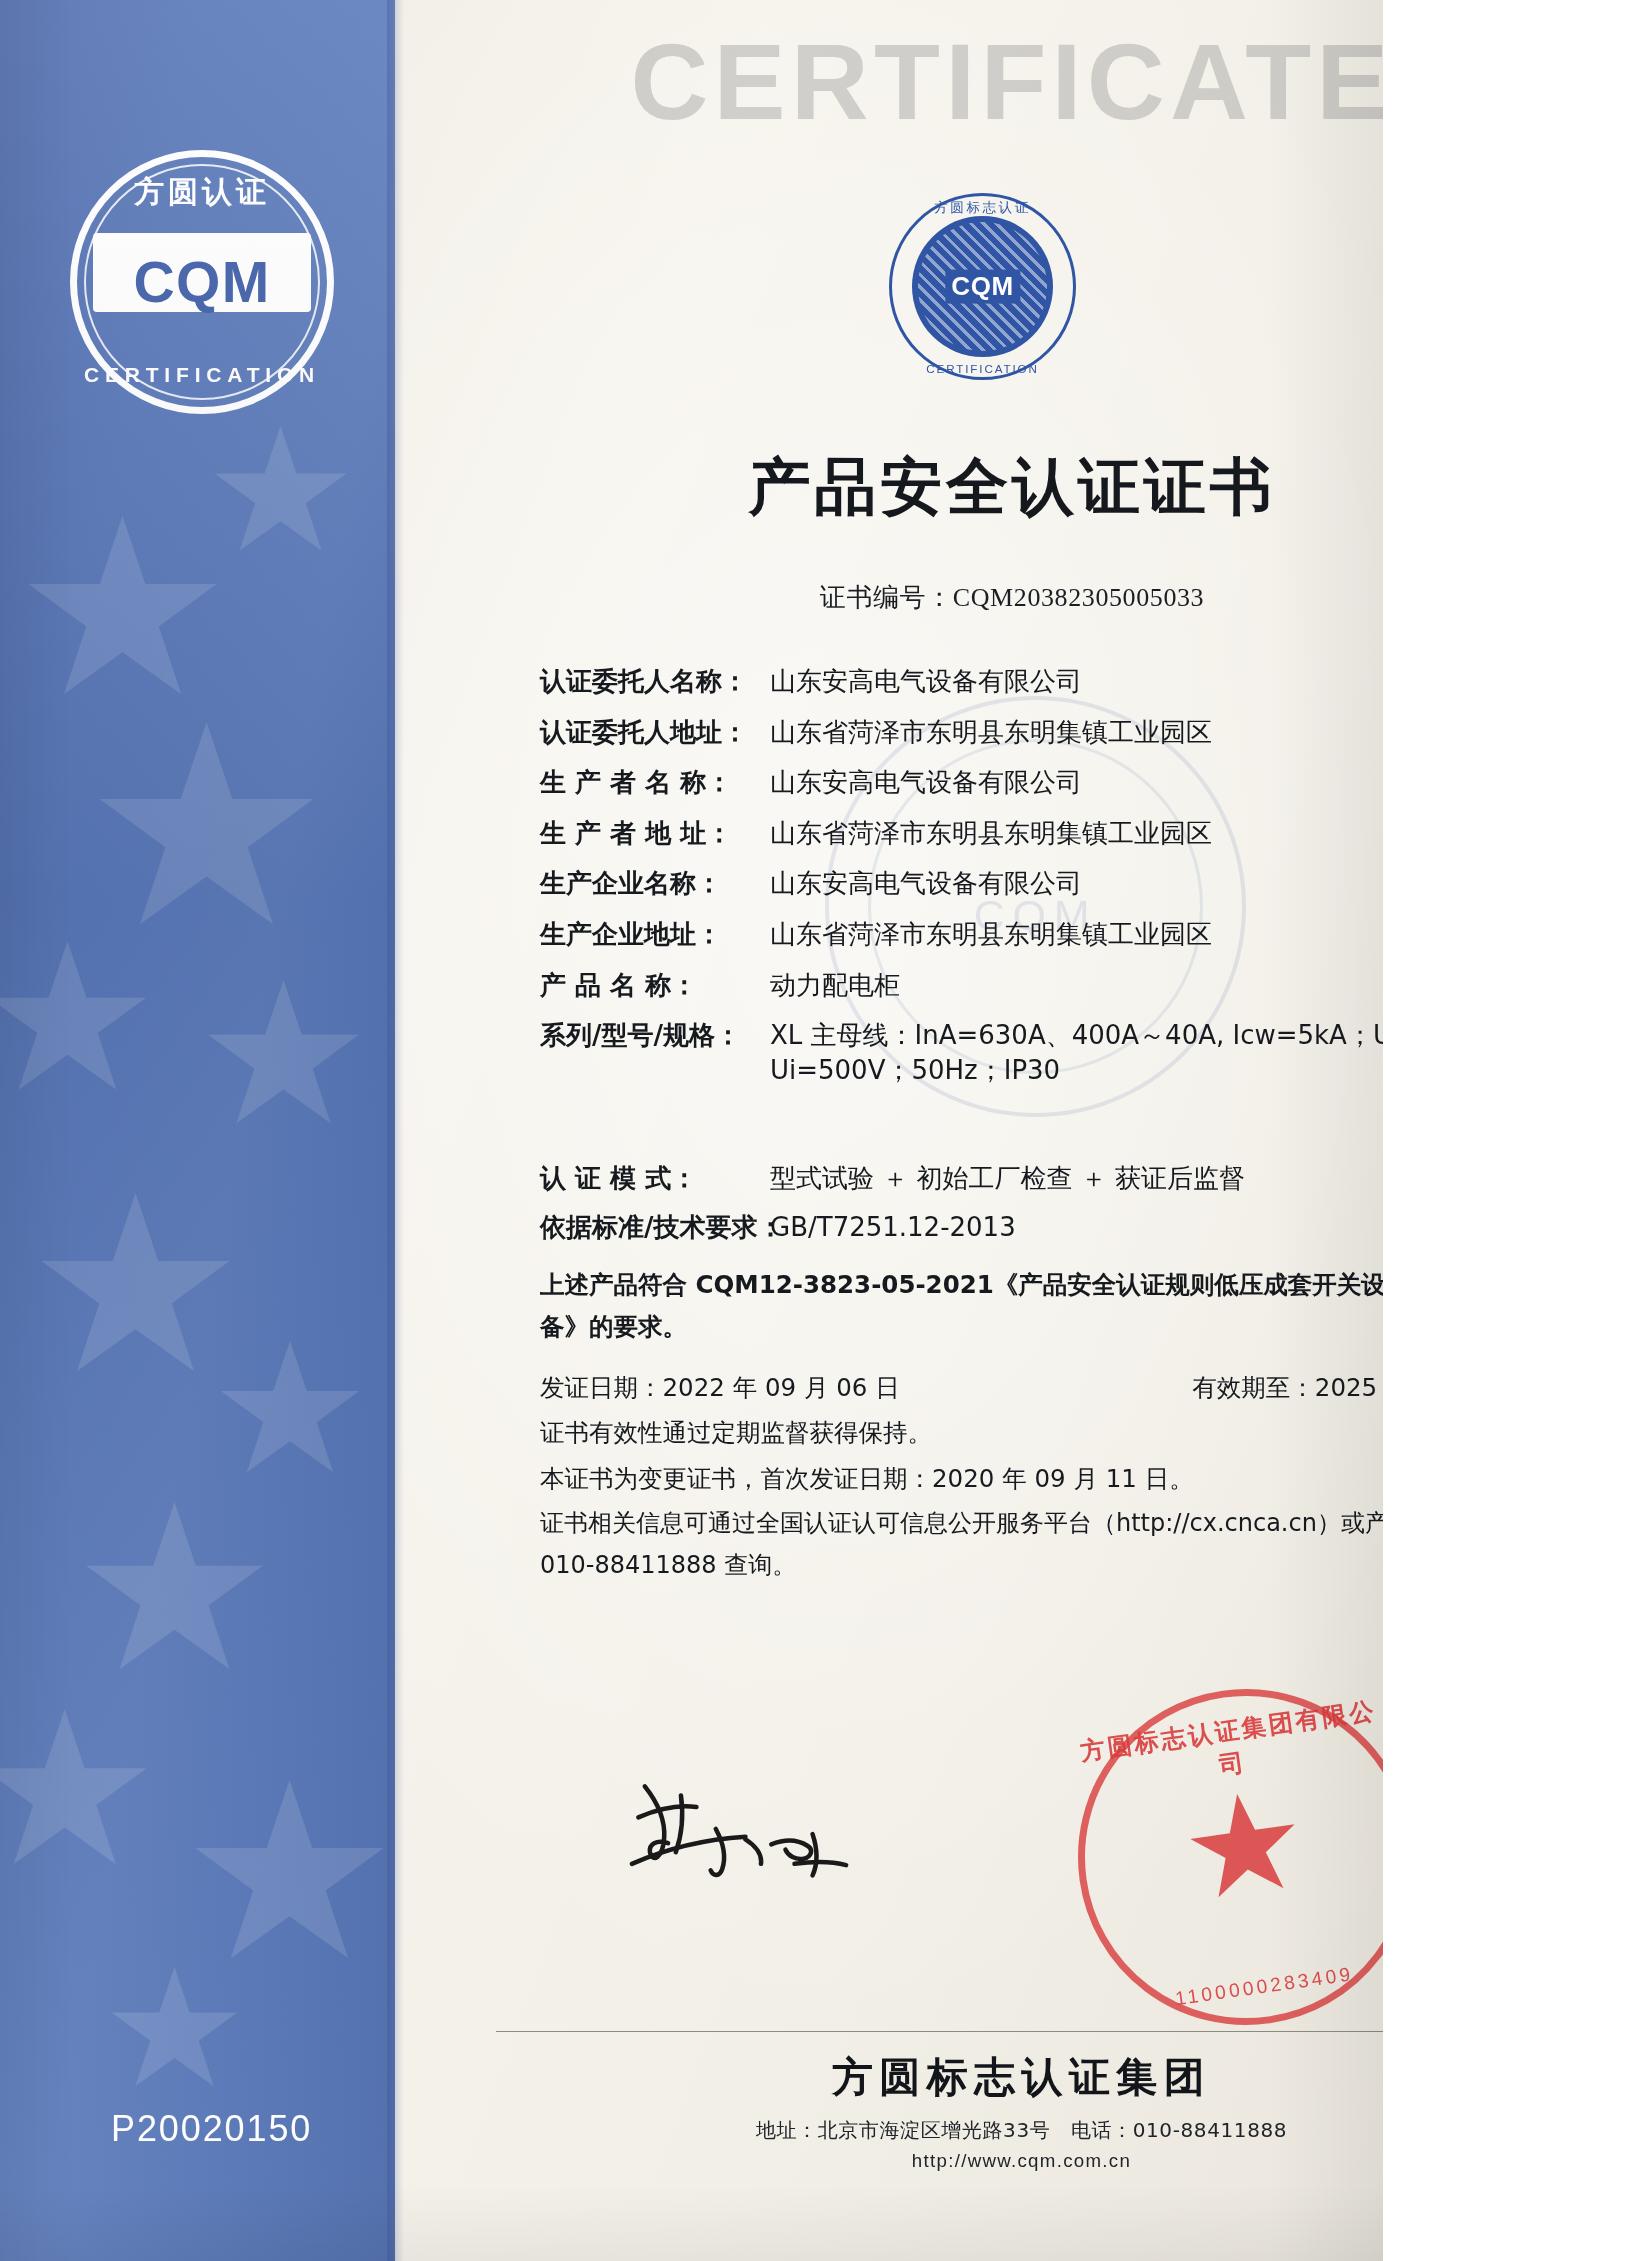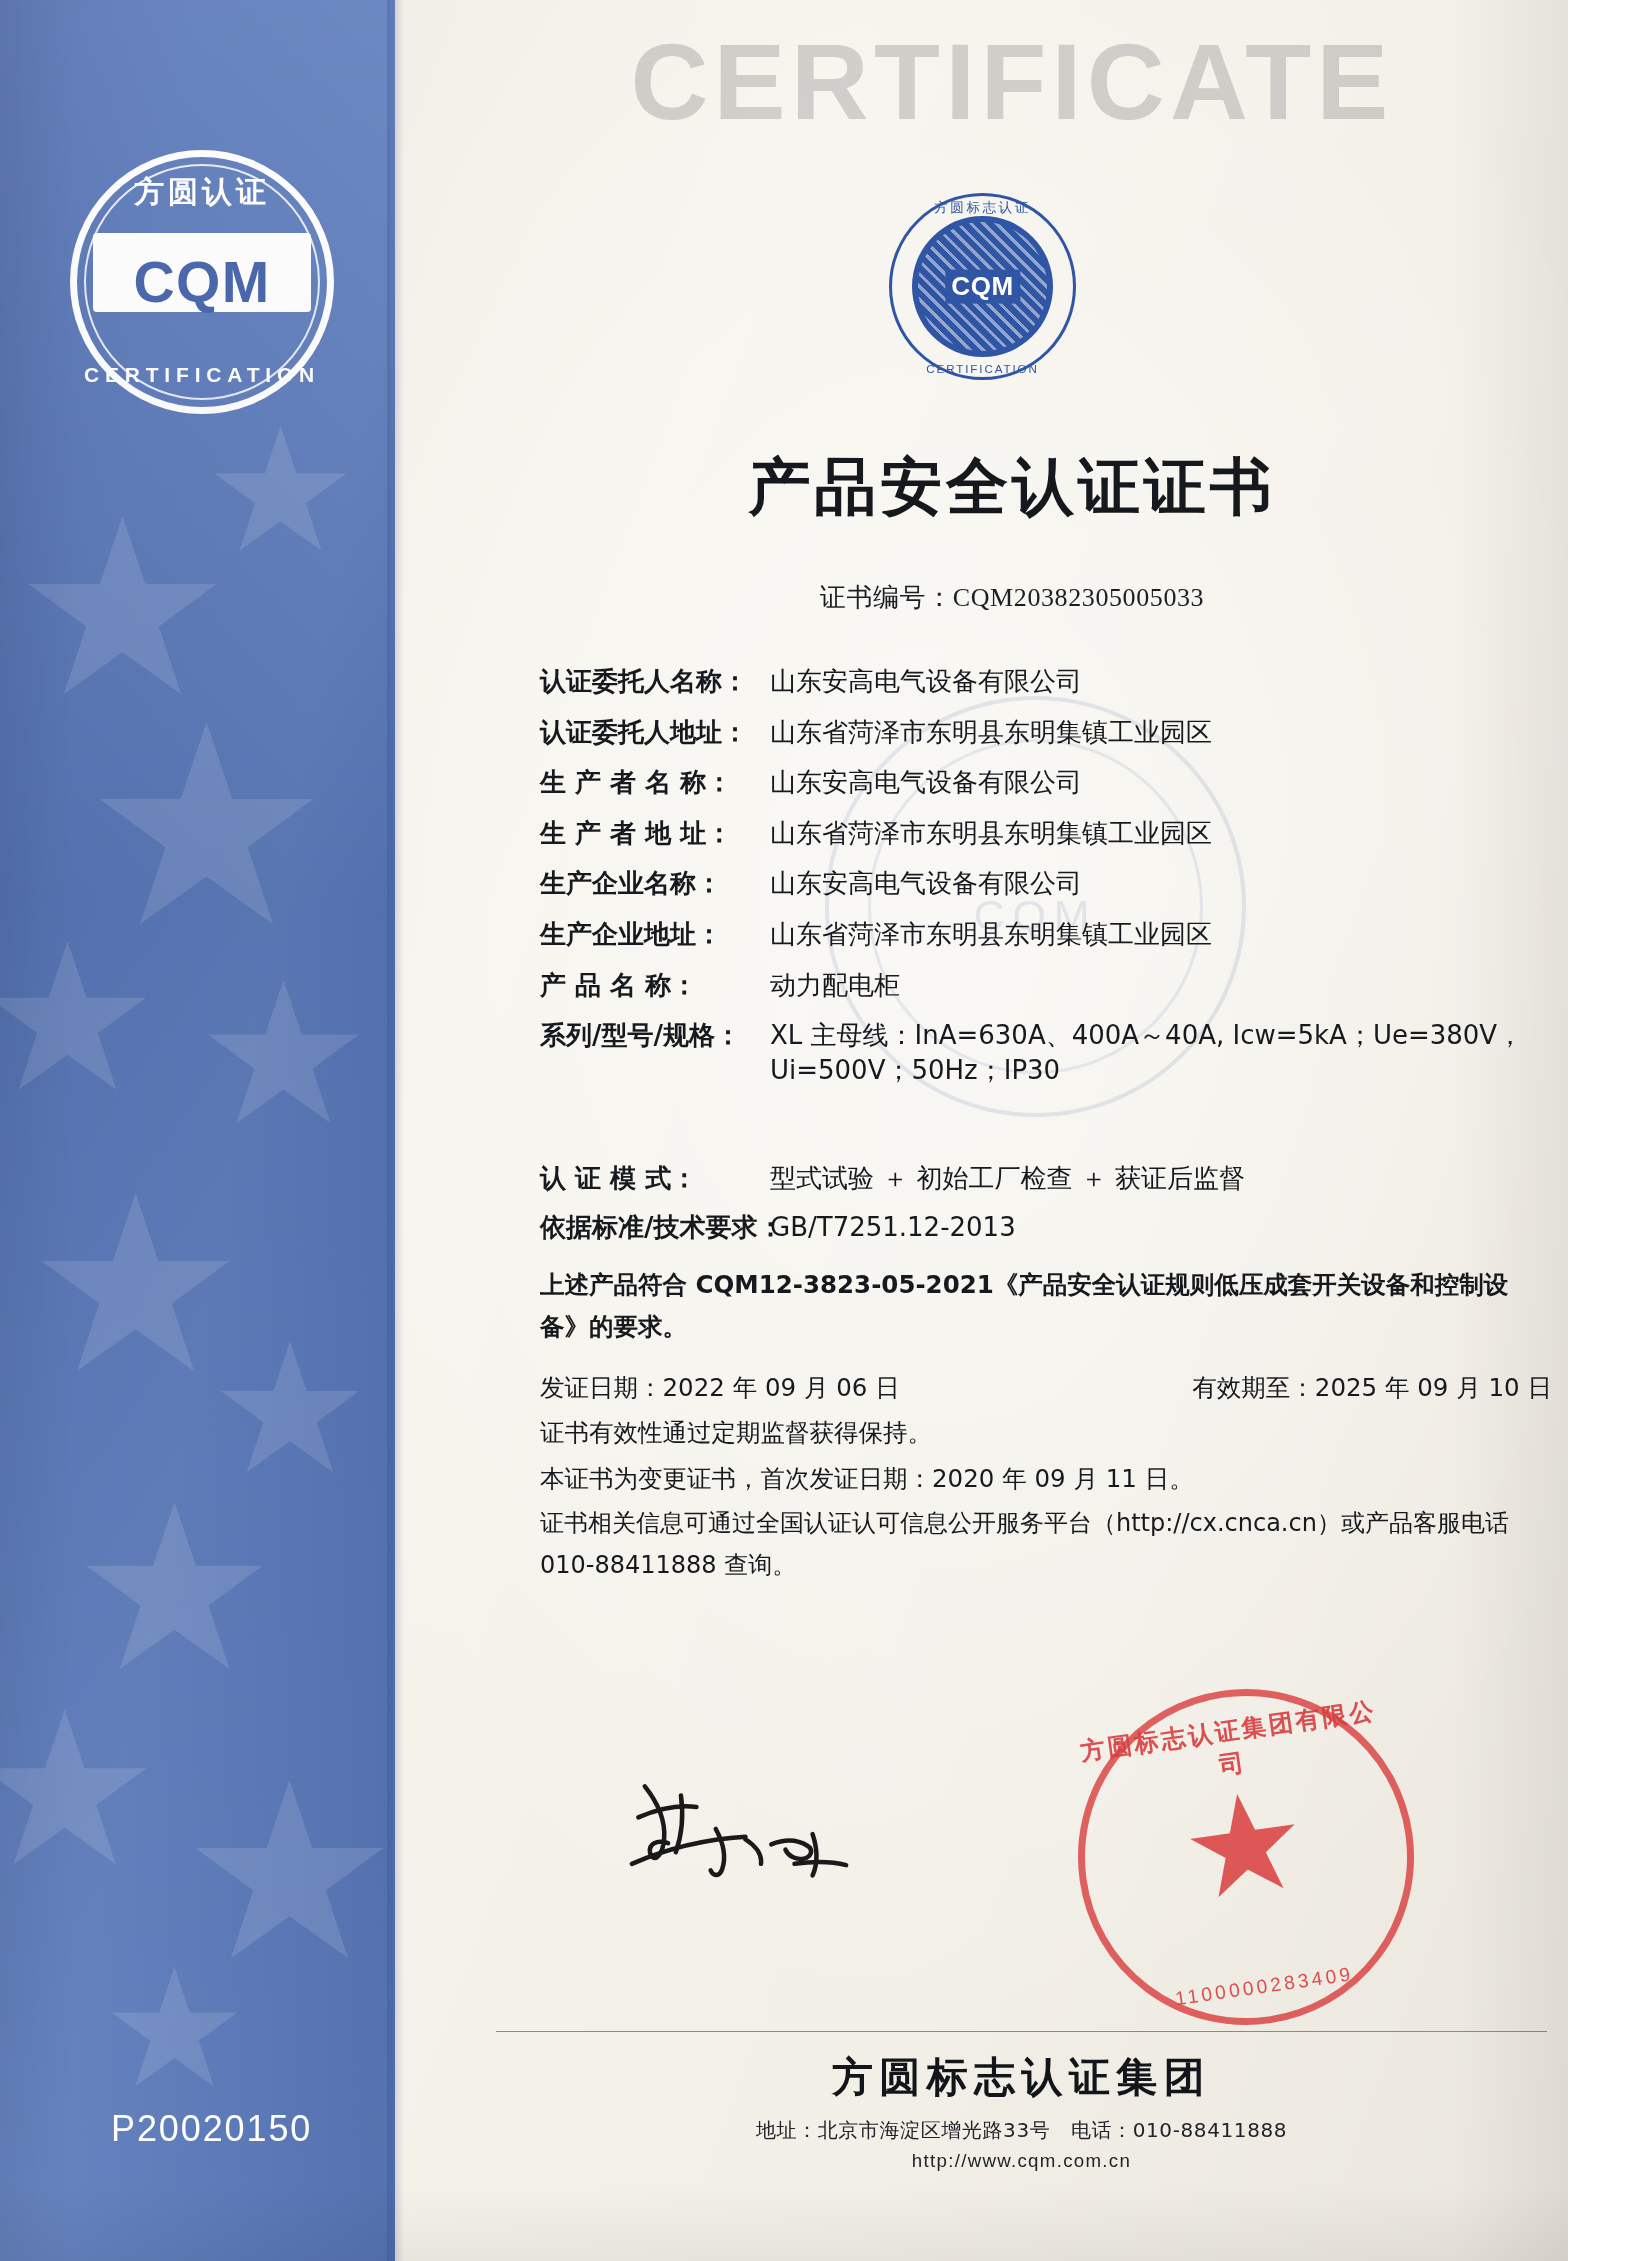--- a/index.html
+++ b/index.html
@@ -6,21 +6,21 @@
     margin: 0;
     padding: 0;
     background: #ffffff;
   }
   body {
     font-family: "Liberation Serif", "DejaVu Serif", serif;
   }
 
   .page {
     position: relative;
-    width: 1568px;
+    width: 1383px;
     height: 2261px;
     background: #f4f1ea;
     overflow: hidden;
   }
 
   
   .paper-tint {
     position: absolute;
     inset: 0;
     background:

